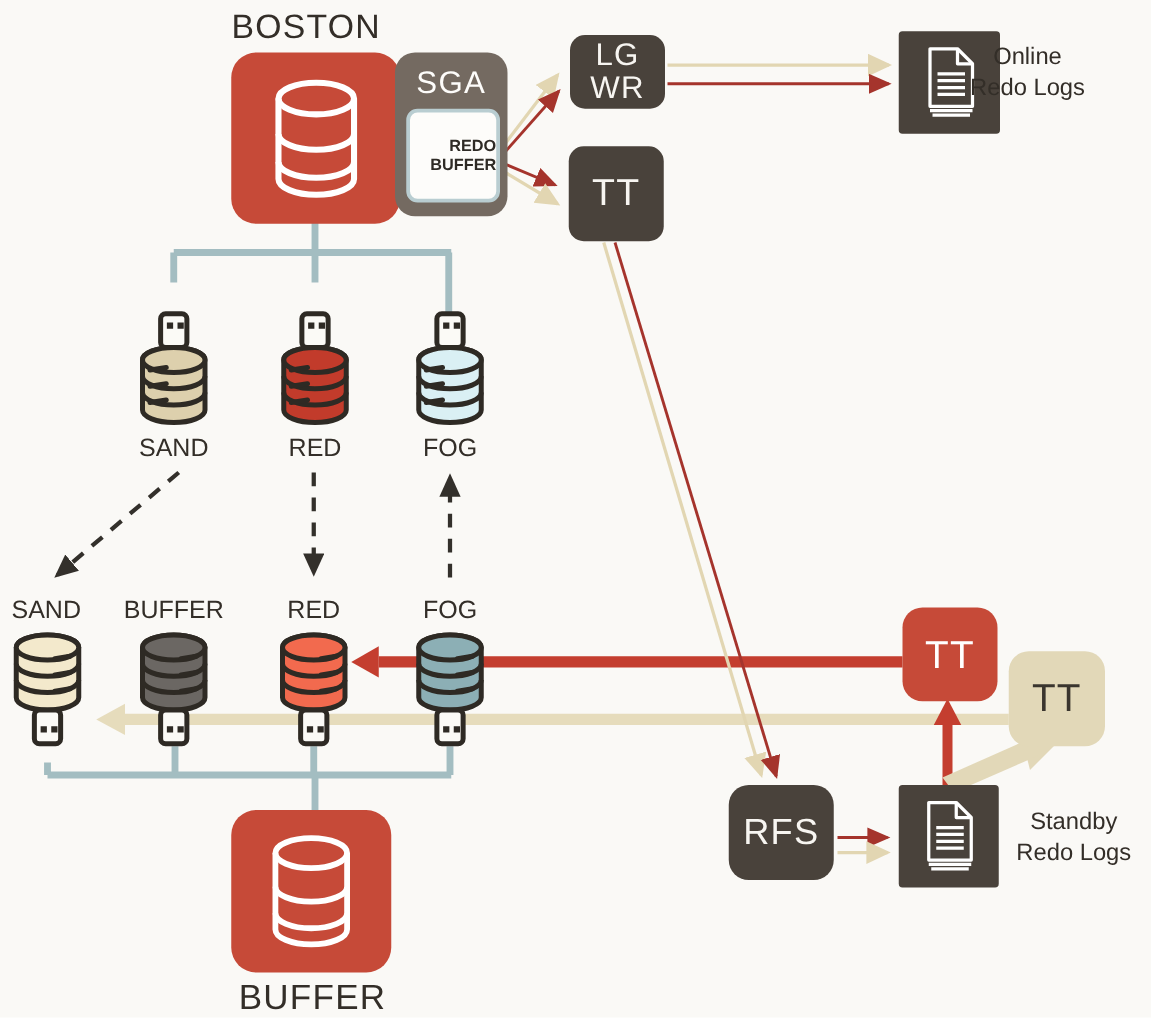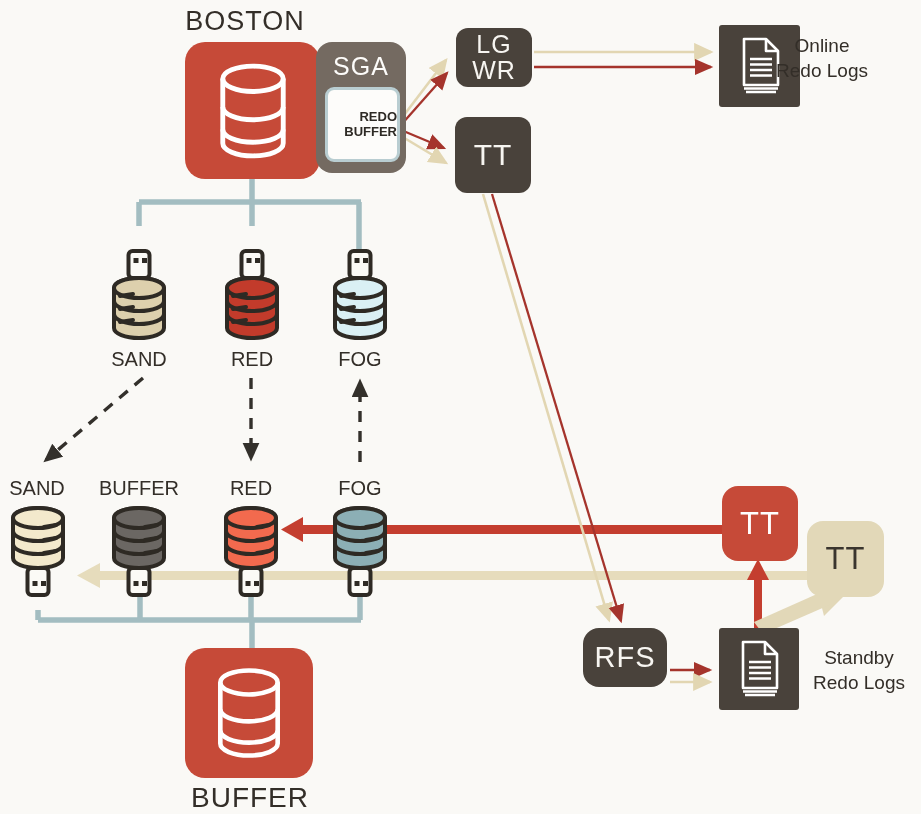--- a/index.html
+++ b/index.html
@@ -192,21 +192,21 @@
   <div class="node redbox r20" style="left:185px;top:648px;width:128px;height:130px;">
     <svg width="74" height="98">
         <use href="#db-cyl"></use>
       </svg>
   </div>
   <div class="lbl city" style="left:155px;top:782px;width:190px;font-size:28px;">BUFFER</div>
 
   <div class="node redbox r16 proc" style="left:722px;top:486px;width:76px;height:75px;font-size:31px;">TT</div>
   <div class="node beigebox r16 proc" style="left:807px;top:521px;width:77px;height:76px;font-size:31px;">TT</div>
 
-  <div class="node darkbox r16 proc" style="left:583px;top:628px;width:84px;height:59px;font-size:29px;">RFS</div>
+  <div class="node darkbox r16 proc" style="left:583px;top:628px;width:84px;height:76px;font-size:29px;">RFS</div>
 
   <div class="node darkbox r2" style="left:719px;top:628px;width:80px;height:82px;">
     <svg width="56" height="62">
         <use href="#doc-icon"></use>
       </svg>
   </div>
   <div class="lbl loglabel" style="left:804px;top:645px;width:110px;">Standby Redo Logs</div>
 
 </div>
 

